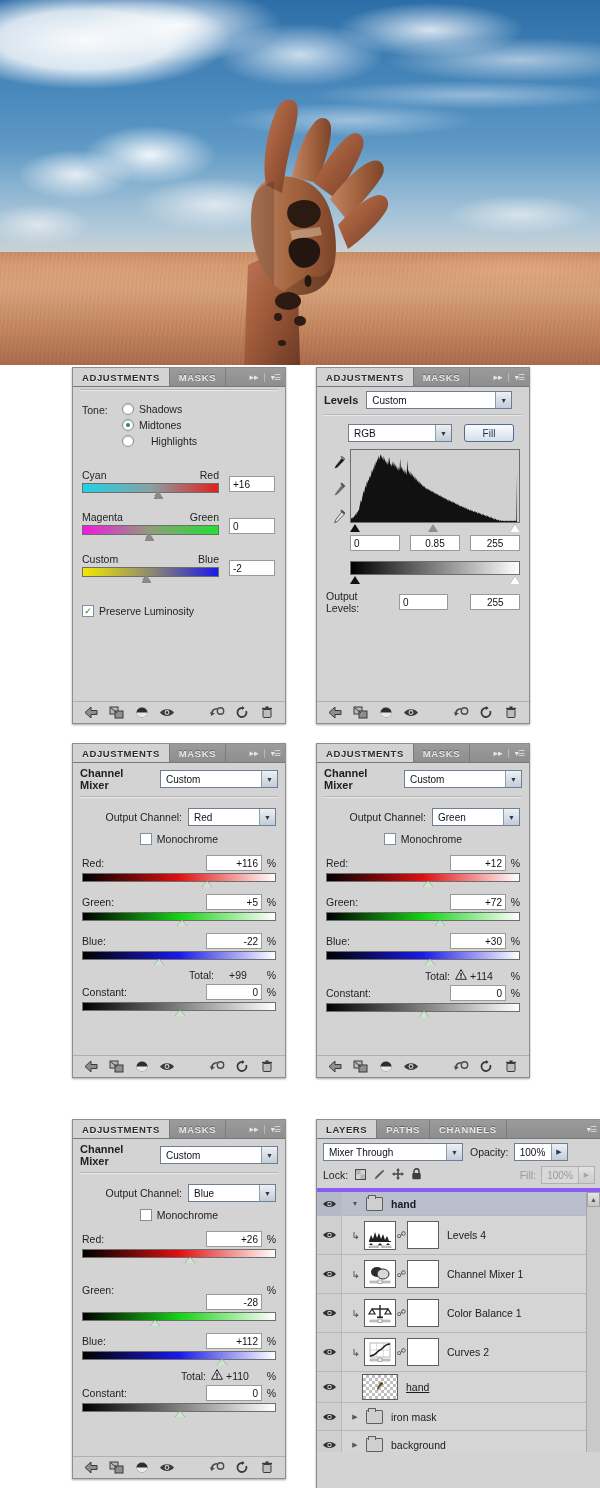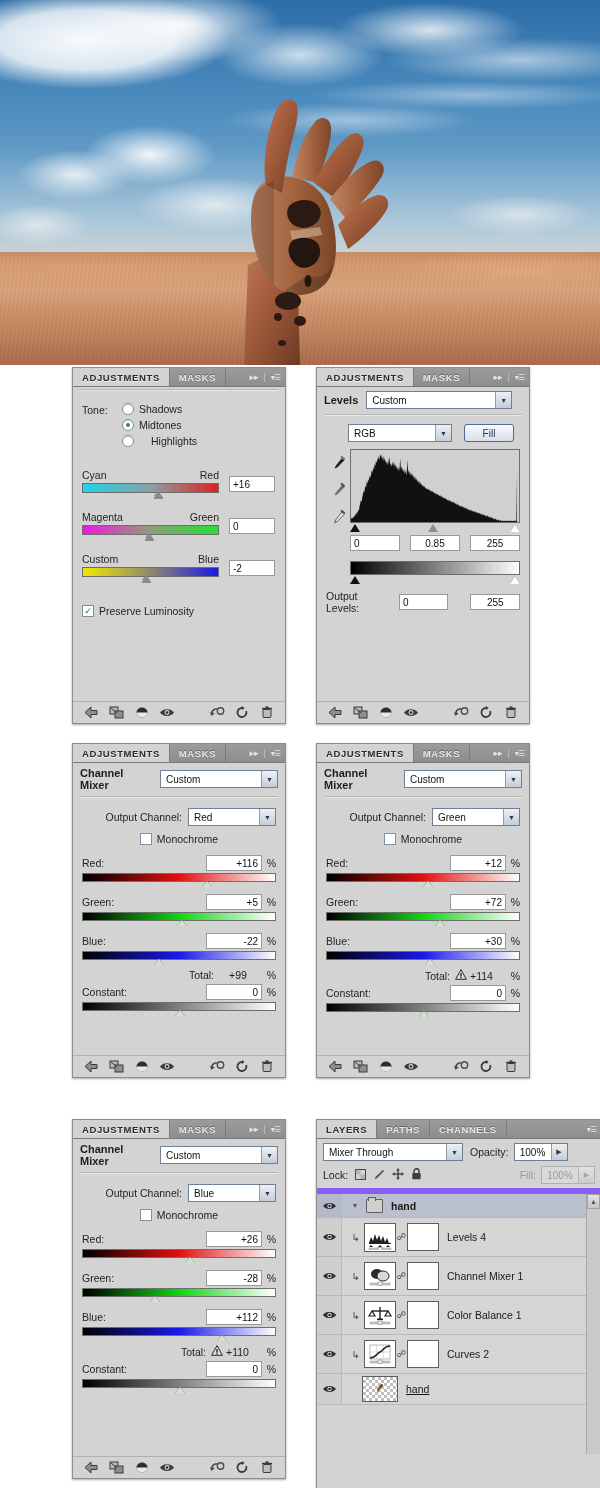--- a/index.html
+++ b/index.html
@@ -757,21 +757,21 @@
           <div class="num r" style="width:48px;">+26</div>
           <span class="lbl" style="width:14px;text-align:right;">%</span>
         </div>
         <div class="track" style="margin-top:2px;height:7px;background:linear-gradient(90deg,#000,#e01010,#ffffff);">
           <div class="th-green" style="left:53%;top:6px;"></div>
         </div>
       </div>
       <div style="margin-top:12px;">
         <div style="display:flex;align-items:center;">
           <span class="lbl" style="flex:1;">Green:</span>
-          <div class="num r" style="width:48px;">-28</div>
+          <div class="num r" style="width:48px;margin-top:24px;">-28</div>
           <span class="lbl" style="width:14px;text-align:right;">%</span>
         </div>
         <div class="track" style="margin-top:2px;height:7px;background:linear-gradient(90deg,#000,#12d412,#ffffff);">
           <div class="th-green" style="left:35%;top:6px;"></div>
         </div>
       </div>
       <div style="margin-top:12px;">
         <div style="display:flex;align-items:center;">
           <span class="lbl" style="flex:1;">Blue:</span>
           <div class="num r" style="width:48px;">+112</div>
@@ -872,21 +872,21 @@
         <span class="txt">Mixer Through</span>
         <span class="arw">▼</span>
       </div>
       <span class="lbl" style="margin:0 5px 0 7px;">Opacity:</span>
       <div class="sel" style="width:52px;">
         <span class="txt" style="justify-content:center;">100%</span>
         <span class="arw">▶</span>
       </div>
     </div>
 
-    <div style="display:flex;align-items:center;padding:2px 6px 4px 6px;border-bottom:6px solid #8b5cf6;text-align:right;">
+    <div style="display:flex;align-items:center;padding:2px 6px 4px 6px;border-bottom:4px solid #8b5cf6;text-align:right;">
       <span class="lbl" style="margin-right:7px;">Lock:</span>
       <span style="margin-right:7px;">
         <svg width="11" height="11" viewBox="0 0 11 11">
             <rect x="0.5" y="0.5" width="10" height="10" fill="none" stroke="#4a4a4a"></rect>
             <rect x="1" y="1" width="4.5" height="4.5" fill="#b5b5b5"></rect>
             <rect x="5.5" y="5.5" width="4.5" height="4.5" fill="#b5b5b5"></rect>
           </svg>
       </span>
       <span style="margin-right:7px;">
         <svg width="12" height="11" viewBox="0 0 12 11">
@@ -1033,21 +1033,45 @@
         </div>
         <span class="lthumb checker" style="margin-left:20px;width:34px;height:24px;">
           <svg width="16" height="16" viewBox="0 0 16 16">
               <path d="M8,4 L10,3 L11,5 L7,9 L6,12 L5,9 Z" fill="#6b4a22"></path>
               <path d="M9.4,3.6 l1,1" stroke="#222" stroke-width="1.2"></path>
             </svg>
         </span>
         <span class="lname" style="text-decoration:underline;">hand</span>
       </div>
 
-
+      <div class="lrow" style="height:27px;">
+        <div class="leye">
+          <svg width="15" height="10" viewBox="0 0 15 10">
+              <path d="M1,5 C4,1 11,1 14,5 C11,9 4,9 1,5 Z" fill="#2f2f2f"></path>
+              <circle cx="7.5" cy="5" r="2.2" fill="#dadada"></circle>
+              <circle cx="7.5" cy="5" r="1.2" fill="#1f1f1f"></circle>
+            </svg>
+        </div>
+        <span class="ltw" style="margin-left:6px;">▶</span>
+        <span class="folder" style="margin-left:4px;"></span>
+        <span class="lname">iron mask</span>
+      </div>
+
+      <div class="lrow" style="height:27px;">
+        <div class="leye">
+          <svg width="15" height="10" viewBox="0 0 15 10">
+              <path d="M1,5 C4,1 11,1 14,5 C11,9 4,9 1,5 Z" fill="#2f2f2f"></path>
+              <circle cx="7.5" cy="5" r="2.2" fill="#dadada"></circle>
+              <circle cx="7.5" cy="5" r="1.2" fill="#1f1f1f"></circle>
+            </svg>
+        </div>
+        <span class="ltw" style="margin-left:6px;">▶</span>
+        <span class="folder" style="margin-left:4px;"></span>
+        <span class="lname">background</span>
+      </div>
 
       <div class="scrollbar" style="top:0;bottom:0;">
         <div class="sbbtn">▲</div>
       </div>
     </div>
   </div>
 
 </div>
 
 </body></html>

